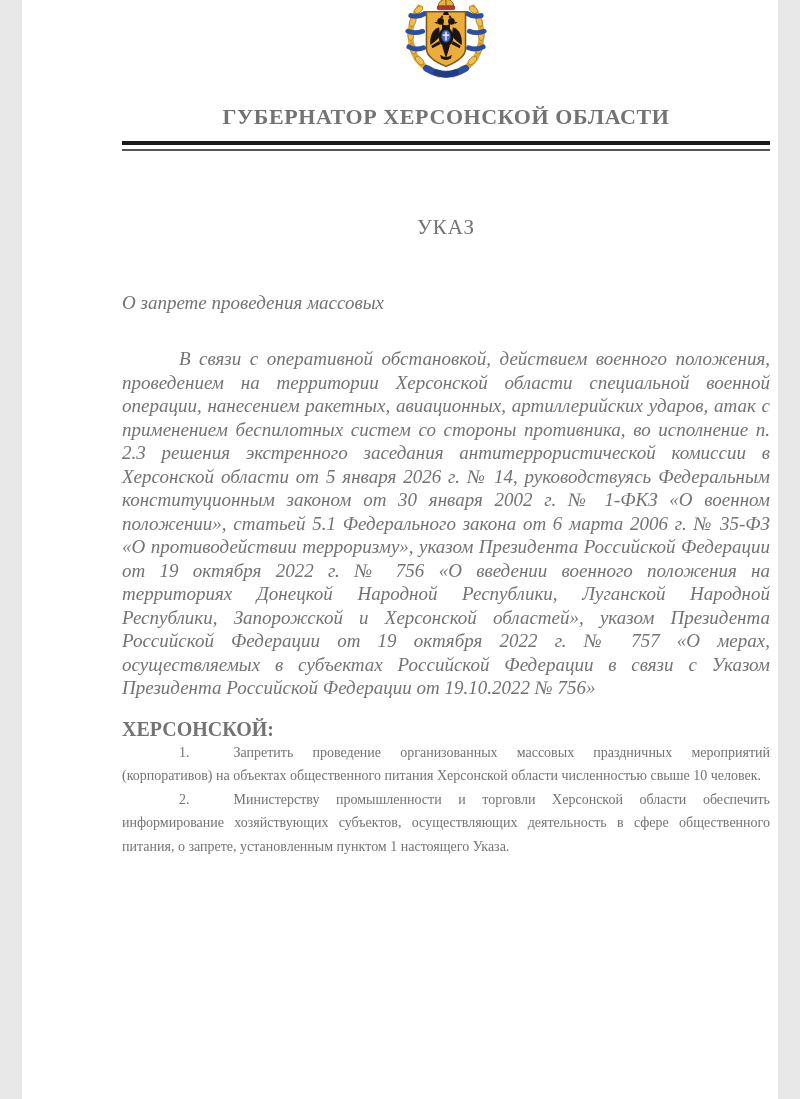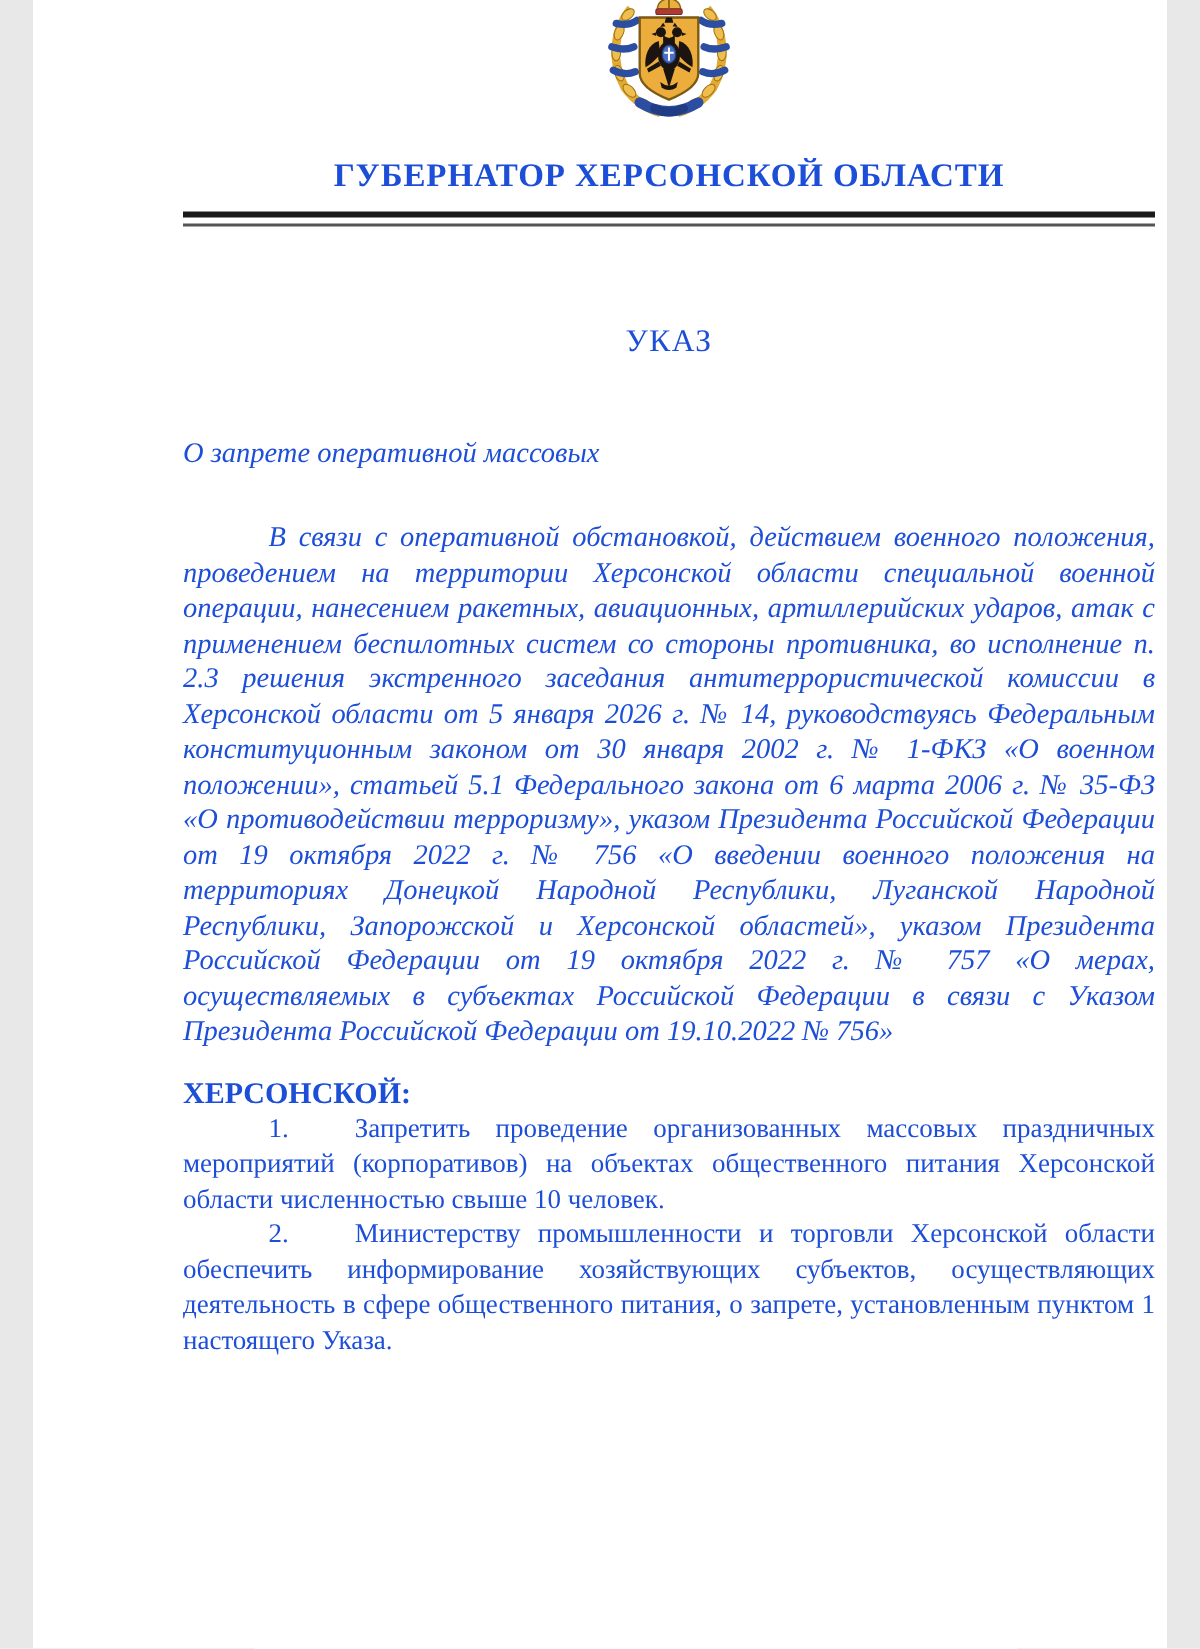--- a/index.html
+++ b/index.html
@@ -7,21 +7,21 @@
     padding: 0;
     background: #e8e8e8;
   }
   .page {
     position: relative;
     width: 756px;
     height: 1099px;
     margin: 0 auto;
     background: #ffffff;
     font-family: "Liberation Serif", "DejaVu Serif", serif;
-    color: #1d4ed8;
+    color: #737373;
     overflow: hidden;
   }
   .content {
     position: absolute;
     left: 100px;
     top: 0;
     width: 648px;
   }
   .emblem-wrap {
     text-align: center;
@@ -80,21 +80,21 @@
     font-style: italic;
   }
   .resolution {
     margin: 17px 0 0 0;
     font-size: 20px;
     font-weight: bold;
     line-height: 24px;
   }
   .item {
     margin: 0;
-    font-size: 18px;
+    font-size: 14px;
     line-height: 23.5px;
     text-align: justify;
     text-indent: 57px;
   }
   .item:first-of-type {
     margin-top: 19px;
   }
   .item .item-num {
     padding-right: 44px;
   }
@@ -177,21 +177,21 @@
 
     <div class="header-rule">
       <div class="thick"></div>
       <div class="thin"></div>
     </div>
 
     <h2 class="doc-title">УКАЗ</h2>
 
 
     <div class="subject">
-      <div>О запрете оперативной массовых</div>
+      <div>О запрете проведения массовых</div>
     </div>
 
     <p class="preamble">В связи с оперативной обстановкой, действием военного положения, проведением на территории Херсонской области специальной военной операции, нанесением ракетных, авиационных, артиллерийских ударов, атак с применением беспилотных систем со стороны противника, во исполнение п. 2.3 решения экстренного заседания антитеррористической комиссии в Херсонской области от 5 января 2026 г. № 14, руководствуясь Федеральным конституционным законом от 30 января 2002 г. № 1-ФКЗ «О военном положении», статьей 5.1 Федерального закона от 6 марта 2006 г. № 35-ФЗ «О противодействии терроризму», указом Президента Российской Федерации от 19 октября 2022 г. № 756 «О введении военного положения на территориях Донецкой Народной Республики, Луганской Народной Республики, Запорожской и Херсонской областей», указом Президента Российской Федерации от 19 октября 2022 г. № 757 «О мерах, осуществляемых в субъектах Российской Федерации в связи с Указом Президента Российской Федерации от 19.10.2022 № 756»</p>
 
     <p class="resolution">ХЕРСОНСКОЙ:</p>
 
     <p class="item"><span class="item-num">1.</span><span>Запретить проведение организованных массовых праздничных мероприятий (корпоративов) на объектах общественного питания Херсонской области численностью свыше 10 человек.</span></p>
 
     <p class="item"><span class="item-num">2.</span><span>Министерству промышленности и торговли Херсонской области обеспечить информирование хозяйствующих субъектов, осуществляющих деятельность в сфере общественного питания, о запрете, установленным пунктом 1 настоящего Указа.</span></p>
 

